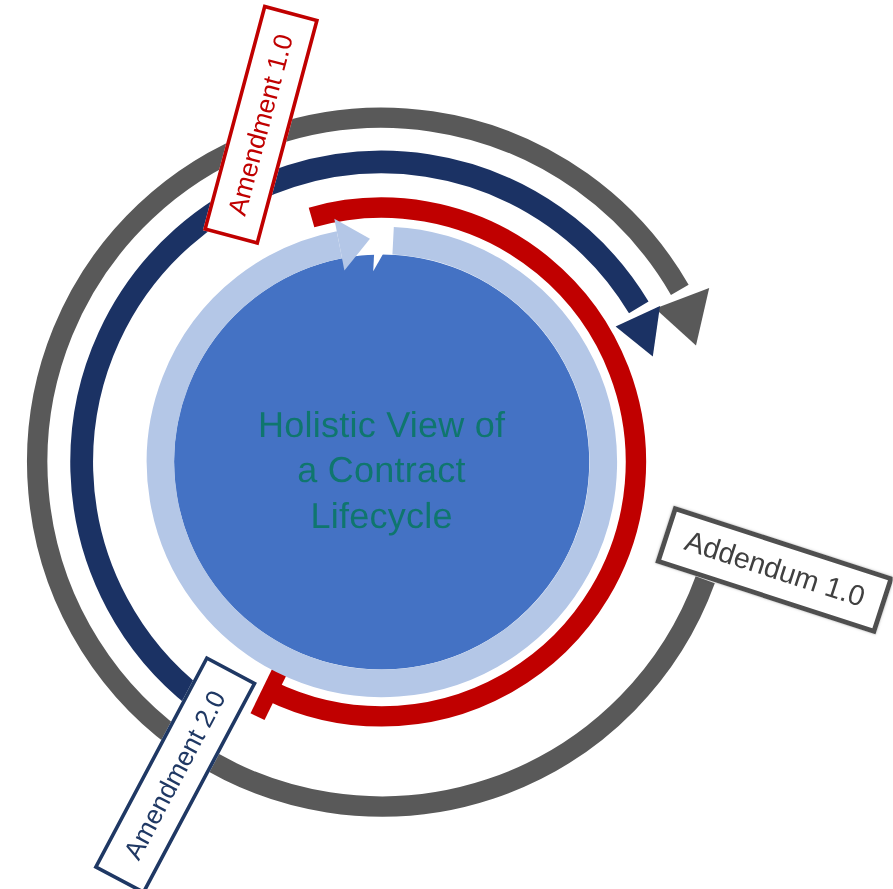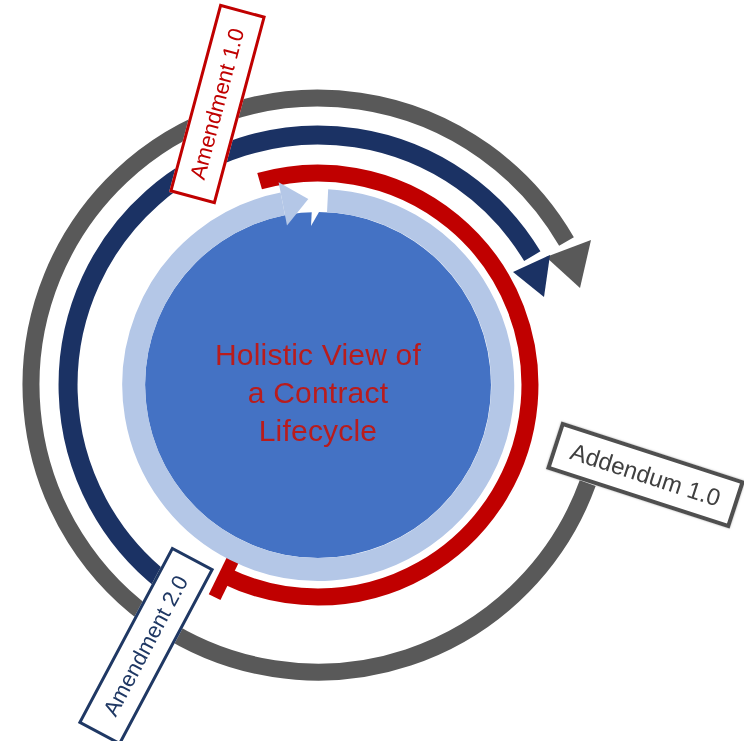--- a/index.html
+++ b/index.html
@@ -11,21 +11,21 @@
     background: #ffffff;
     font-family: "Liberation Sans", sans-serif;
   }
   .stage svg { position: absolute; left: 0; top: 0; }
   .center-text {
     position: absolute;
     left: 168px;
     top: 336px;
     width: 300px;
     text-align: center;
-    color: #b91c1c;
+    color: #0f766e;
     font-size: 30px;
     line-height: 38px;
     white-space: pre-line;
     letter-spacing: 0.2px;
   }
   .callout {
     position: absolute;
     box-sizing: border-box;
     background: #ffffff;
     display: flex;

